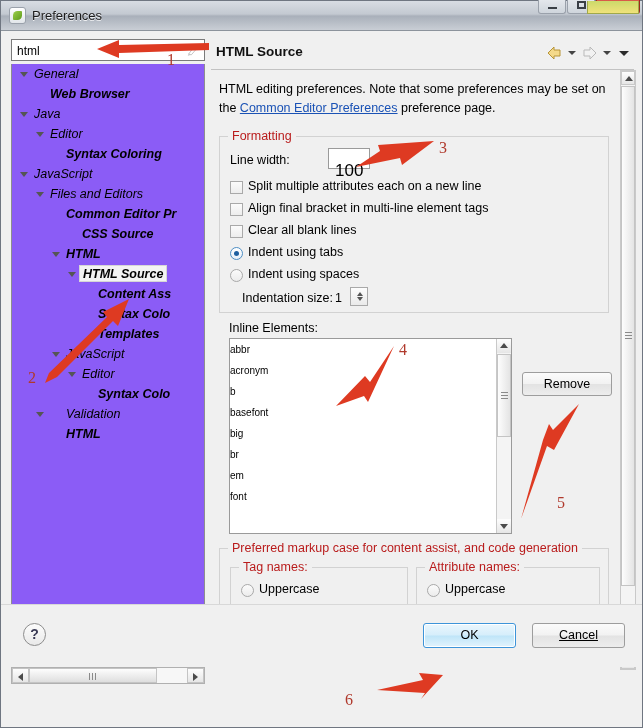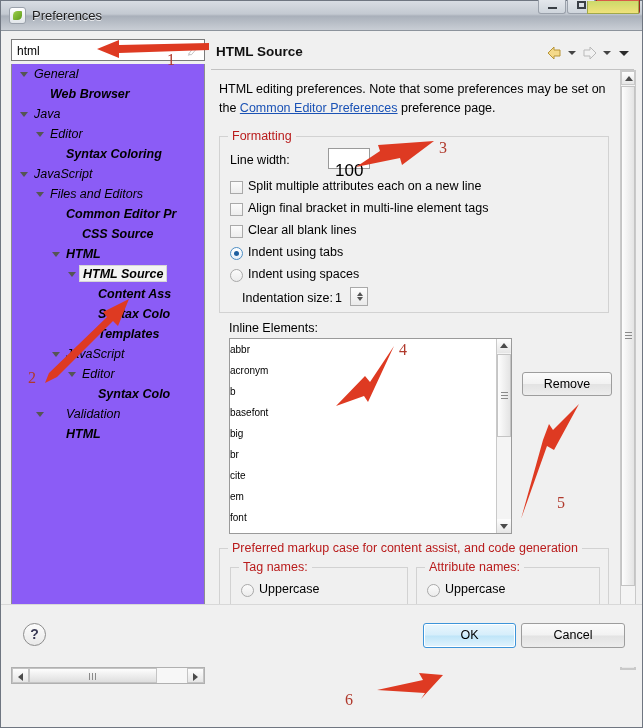--- a/index.html
+++ b/index.html
@@ -472,21 +472,20 @@
 
         <div class="lbl" style="left:18px;top:251px;">Inline Elements:</div>
 
         <div class="listbox" style="left:18px;top:268px;width:283px;height:196px;">
           <div class="litem">abbr</div>
             <div class="litem">acronym</div>
             <div class="litem">b</div>
             <div class="litem">basefont</div>
             <div class="litem">big</div>
             <div class="litem">br</div>
-            <div class="litem">cite</div>
             <div class="litem">em</div>
             <div class="litem">font</div>
             <div class="lb-scroll">
             <div class="lb-arrow up"></div>
             <div class="lb-thumb"></div>
             <div class="lb-arrow dn"></div>
           </div>
         </div>
 
         <div class="btn" style="left:311px;top:302px;width:90px;height:24px;">Remove</div>
@@ -518,21 +517,21 @@
             </div>
           </div>
         </div>
 
       </div>
     </div>
 
     <div class="footer">
       <div class="help-icon">?</div>
       <div class="btn focus" style="right:126px;top:18px;width:93px;height:25px;line-height:23px;">OK</div>
-      <div class="btn" style="right:17px;top:18px;width:104px;height:25px;line-height:23px;">Cancel</div>
+      <div class="btn" style="right:17px;top:18px;width:93px;height:25px;line-height:23px;text-decoration:underline;">Cancel</div>
     </div>
 
   </div>
 
   <svg class="arrow" style="left:96px;top:36px;" width="112" height="24">
     <polygon points="0,12 22,3 22,8 112,6 112,13 22,16 22,21" fill="#de3a22"></polygon>
   </svg>
   <div class="anno-num" style="left:166px;top:50px;">1</div>
 
   <svg class="arrow" style="left:44px;top:298px;" width="84" height="84">

